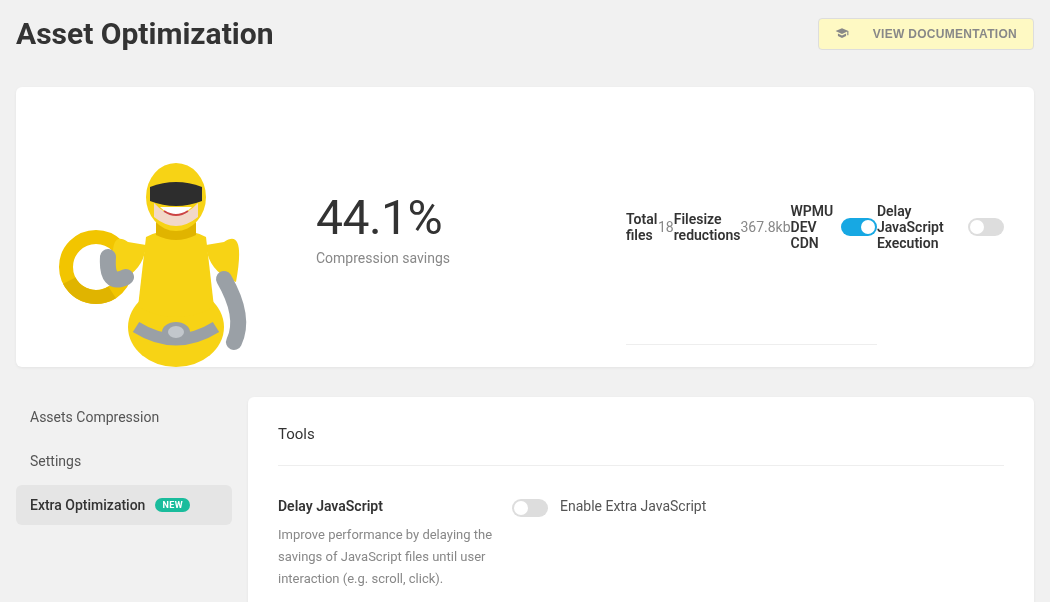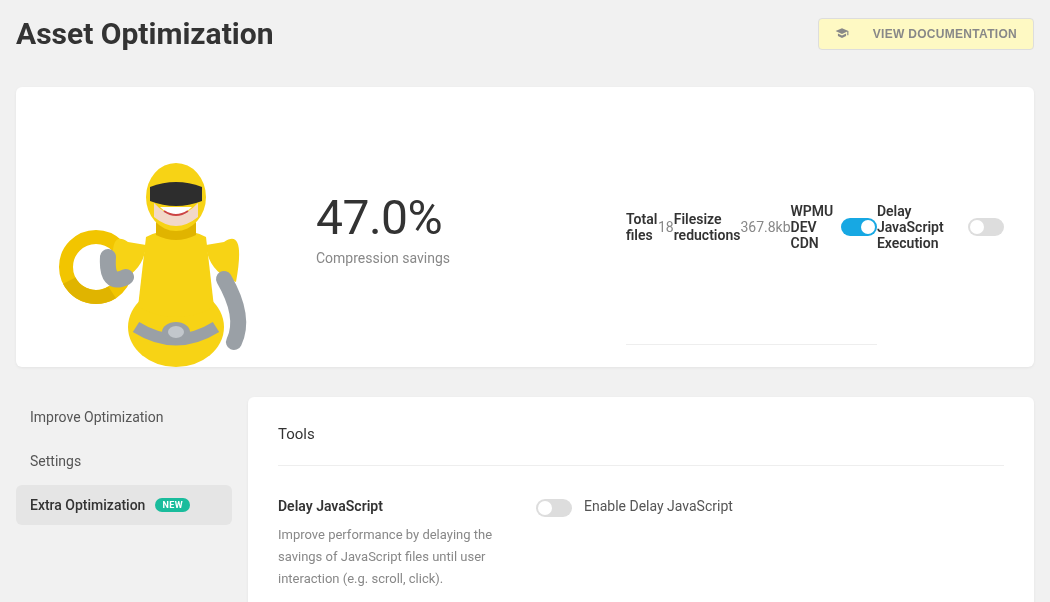--- a/index.html
+++ b/index.html
@@ -167,21 +167,21 @@
     font-size: 15px;
     font-weight: 400;
     color: #333;
     margin-bottom: 6px;
     padding-bottom: 22px;
     border-bottom: 1px solid #eee;
   }
   .tool-row {
     display: flex;
     padding-top: 26px;
-    gap: 38px;
+    gap: 14px;
   }
   .tool-left { width: 220px; flex-shrink: 0; }
   .tool-name {
     font-size: 14px;
     font-weight: 600;
     color: #333;
     margin-bottom: 10px;
   }
   .tool-desc {
     font-size: 13px;
@@ -242,21 +242,21 @@
         <path d="M 104 60 Q 130 50 156 60 L 156 74 Q 130 84 104 74 Z" fill="#2d2d2d"></path>
 
         <path d="M 108 76 Q 130 100 152 76 L 152 90 Q 130 108 108 90 Z" fill="#f2d8c8"></path>
 
         <path d="M 114 80 Q 130 96 146 80" fill="#fff"></path>
         <path d="M 118 84 Q 130 92 142 84" stroke="#c44" stroke-width="2" fill="none"></path>
       </svg>
     </div>
 
     <div class="savings">
-      <div class="savings-num">47.0%</div>
+      <div class="savings-num">44.1%</div>
       <div class="savings-label">Compression savings</div>
     </div>
 
     <div class="stats">
       <div class="stat-row">
         <span class="stat-label">Total files</span>
         <span class="stat-value">18</span>
       </div>
       <div class="stat-row">
         <span class="stat-label">Filesize reductions</span>
@@ -269,38 +269,38 @@
       <div class="stat-row">
         <span class="stat-label">Delay JavaScript Execution</span>
         <span class="toggle"></span>
       </div>
     </div>
   </div>
 
   <div class="lower">
     <div class="sidebar">
       <div class="side-item">
-        <span>Improve Optimization</span>
+        <span>Assets Compression</span>
       </div>
       <div class="side-item">
         <span>Settings</span>
       </div>
       <div class="side-item active">
         <span>Extra Optimization</span>
         <span class="badge-new">NEW</span>
       </div>
     </div>
 
     <div class="card content-card">
       <div class="content-title">Tools</div>
       <div class="tool-row">
         <div class="tool-left">
           <div class="tool-name">Delay JavaScript</div>
           <div class="tool-desc">Improve performance by delaying the savings of JavaScript files until user interaction (e.g. scroll, click).</div>
         </div>
         <div class="tool-right">
           <span class="toggle"></span>
-          <span class="tool-right-label">Enable Delay JavaScript</span>
+          <span class="tool-right-label">Enable Extra JavaScript</span>
         </div>
       </div>
     </div>
   </div>
 </div>
 
 </body></html>

